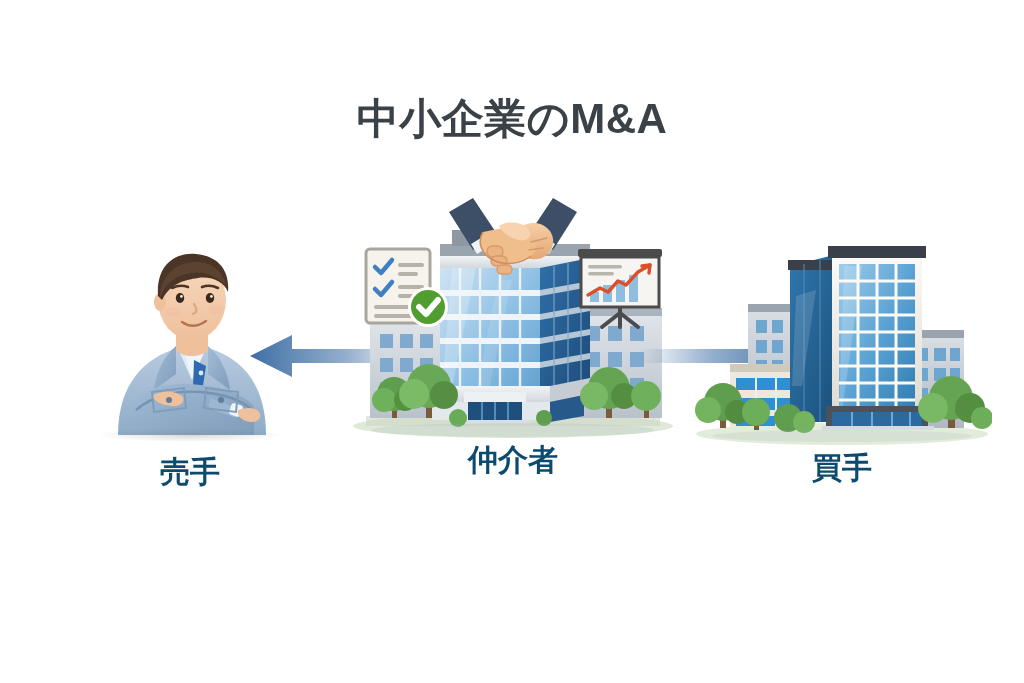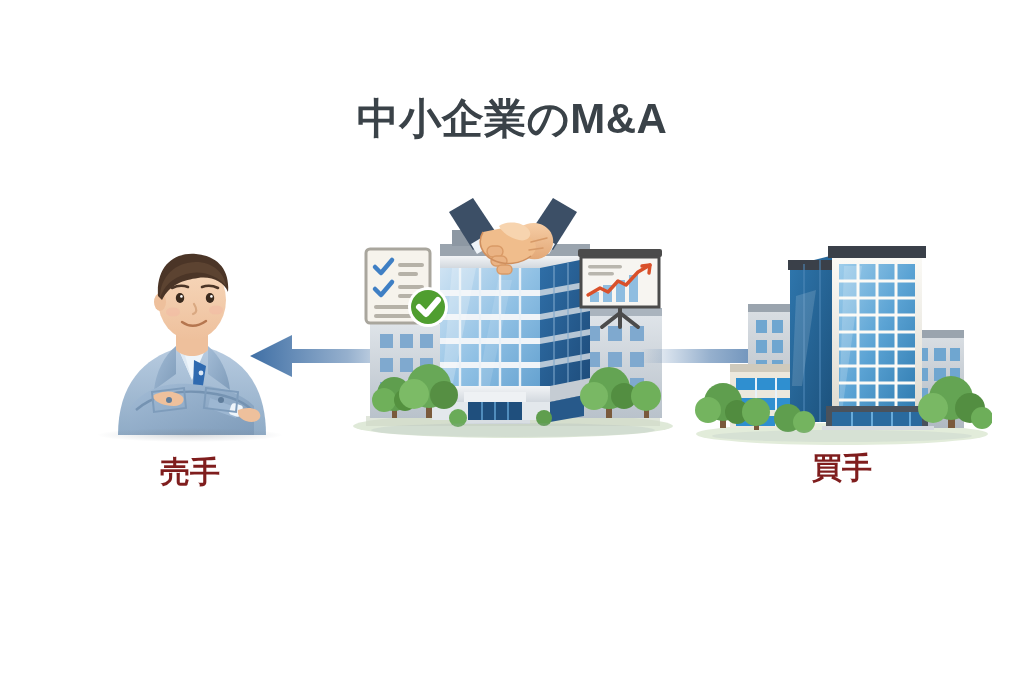--- a/index.html
+++ b/index.html
@@ -37,21 +37,21 @@
   
   .node {
     position: absolute;
   }
   .node-label {
     position: absolute;
     width: 100%;
     text-align: center;
     font-size: 30px;
     font-weight: 700;
-    color: #7f1d1d;
+    color: #0c4a6e;
     white-space: nowrap;
   }
 
   
   #seller { left: 60px; top: 240px; width: 260px; height: 250px; }
   .person-wrap {
     position: absolute;
     left: 0; top: 0;
     width: 260px; height: 195px;
     overflow: hidden;
@@ -394,20 +394,21 @@
         <path d="M16 50 L28 43 L36 47 L46 36 L54 40 L66 27 L78 20" stroke="#d9502a" stroke-width="3.4" fill="none" stroke-linecap="round" stroke-linejoin="round"></path>
         <path d="M78 20 L70 21 M78 20 L77 28" stroke="#d9502a" stroke-width="3.4" fill="none" stroke-linecap="round"></path>
 
         <rect x="46" y="62" width="4" height="8" fill="#4b4b4b"></rect>
         <path d="M48 68 L30 82" stroke="#4b4b4b" stroke-width="4" stroke-linecap="round"></path>
         <path d="M48 68 L66 82" stroke="#4b4b4b" stroke-width="4" stroke-linecap="round"></path>
         <path d="M48 68 L48 82" stroke="#4b4b4b" stroke-width="4" stroke-linecap="round"></path>
       </svg>
     </div>
 
+    <div class="node-label label-intermediary">仲介者</div>
   </div>
 
   <div id="arrow-right" class="arrow">
     <svg width="172" height="52" viewBox="0 0 172 52" xmlns="http://www.w3.org/2000/svg">
       <defs>
         <linearGradient id="gradR" x1="0" y1="0" x2="1" y2="0">
           <stop offset="0" stop-color="#3f6fa5" stop-opacity="0"></stop>
           <stop offset="0.42" stop-color="#3f6fa5" stop-opacity="0.55"></stop>
           <stop offset="1" stop-color="#3f6fa5" stop-opacity="1"></stop>
         </linearGradient>

